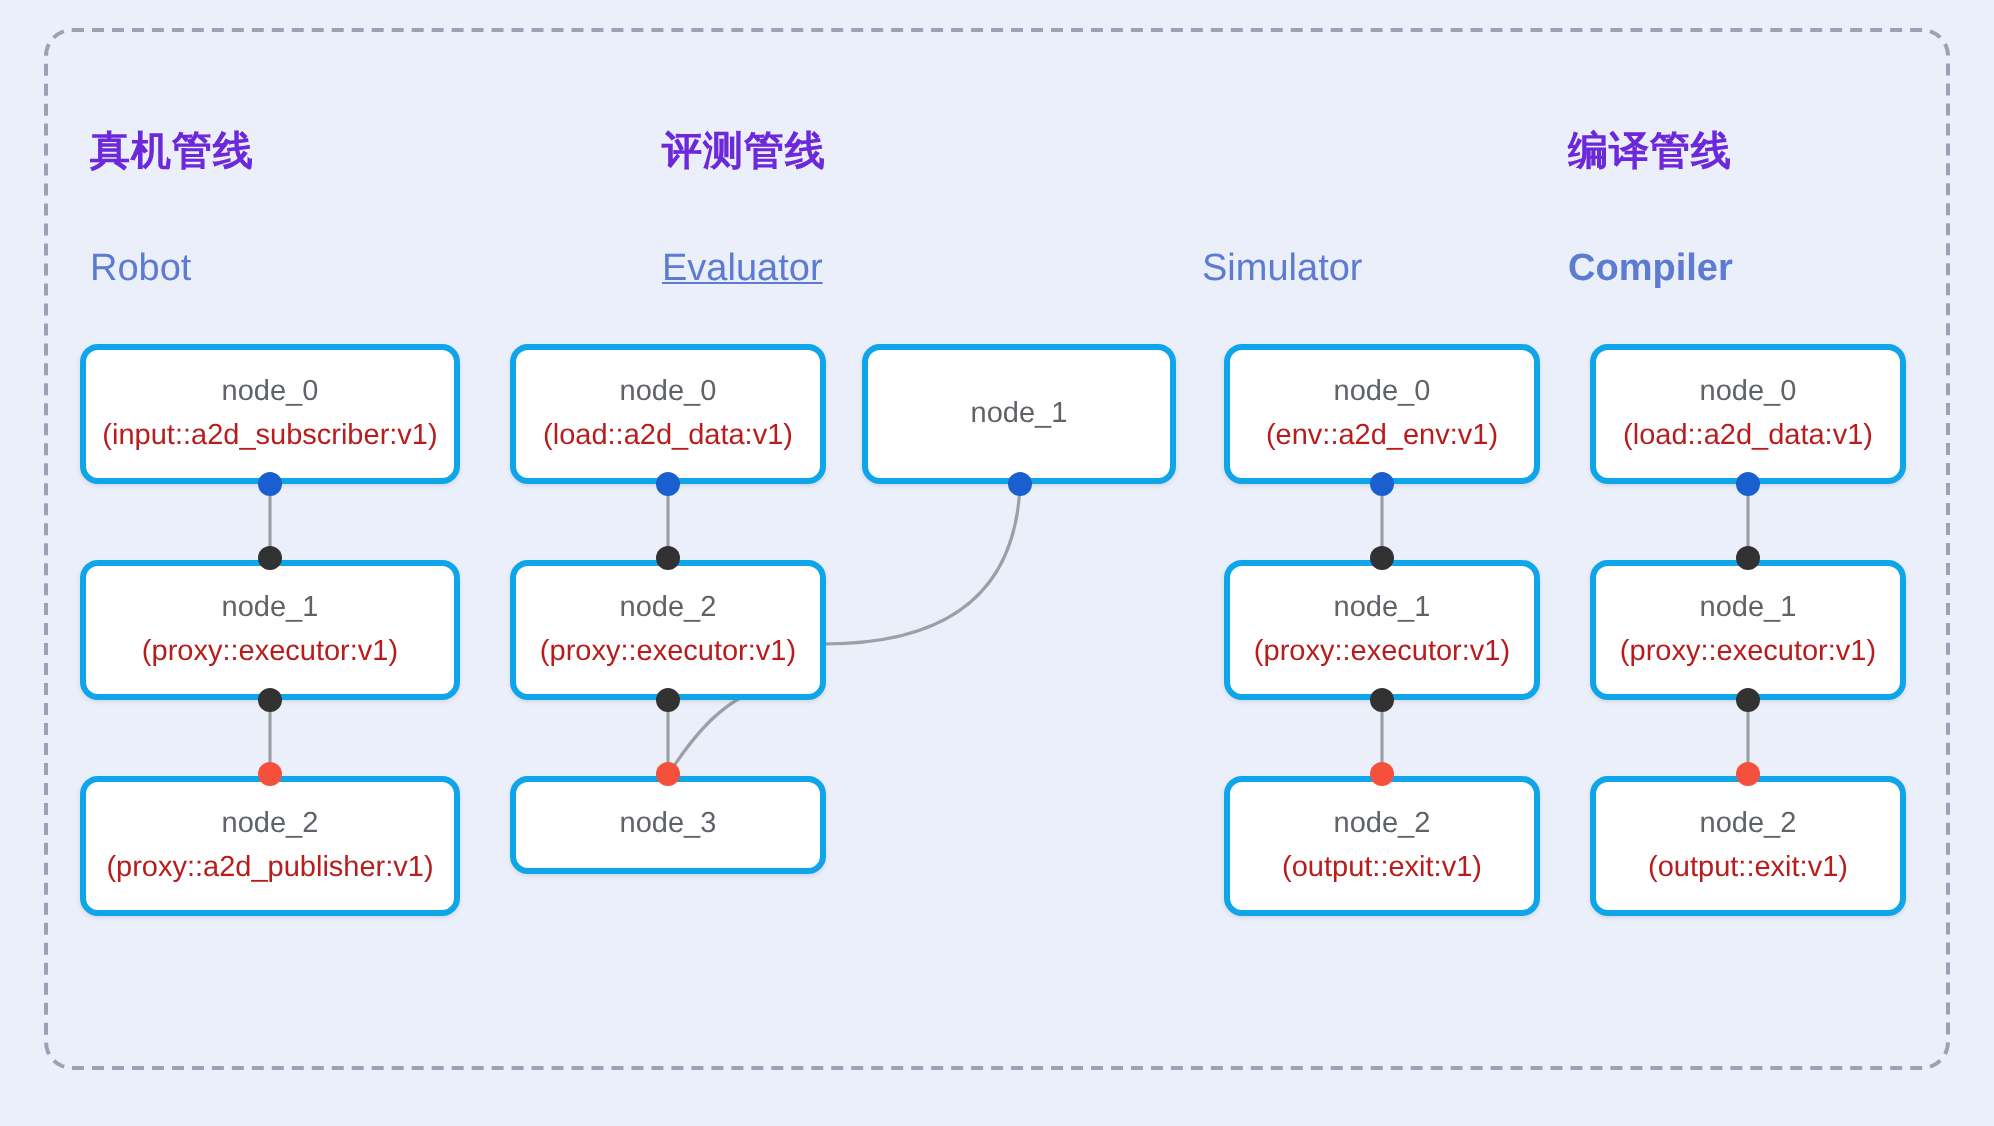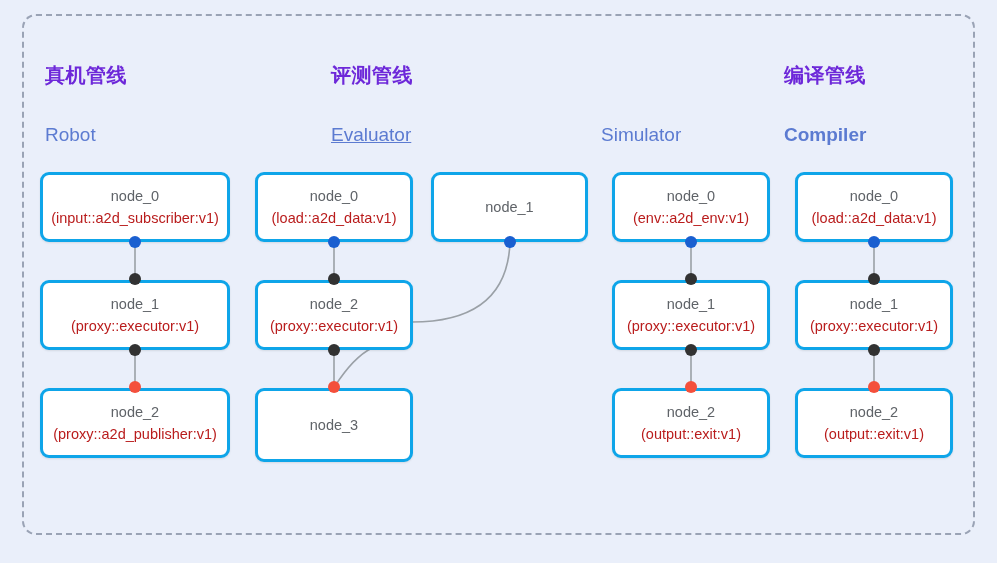--- a/index.html
+++ b/index.html
@@ -162,21 +162,21 @@
   <span class="port blue" style="left:510px; top:242px;"></span>
 
   <span class="port black" style="left:334px; top:279px;"></span>
   <div class="node" style="left:255px; top:280px; width:158px; height:70px;">
     <span class="n-name">node_2</span>
     <span class="n-type">(proxy::executor:v1)</span>
   </div>
   <span class="port black" style="left:334px; top:350px;"></span>
 
   <span class="port red" style="left:334px; top:387px;"></span>
-  <div class="node" style="left:255px; top:388px; width:158px; height:74px;">
+  <div class="node" style="left:255px; top:388px; width:158px; height:49px;">
     <span class="n-name">node_3</span>
   </div>
 
   <div class="col-subtitle" style="left:601px; top:124px; width:180px;">Simulator</div>
 
   <div class="node" style="left:612px; top:172px; width:158px; height:70px;">
     <span class="n-name">node_0</span>
     <span class="n-type">(env::a2d_env:v1)</span>
   </div>
   <span class="port blue" style="left:691px; top:242px;"></span>

